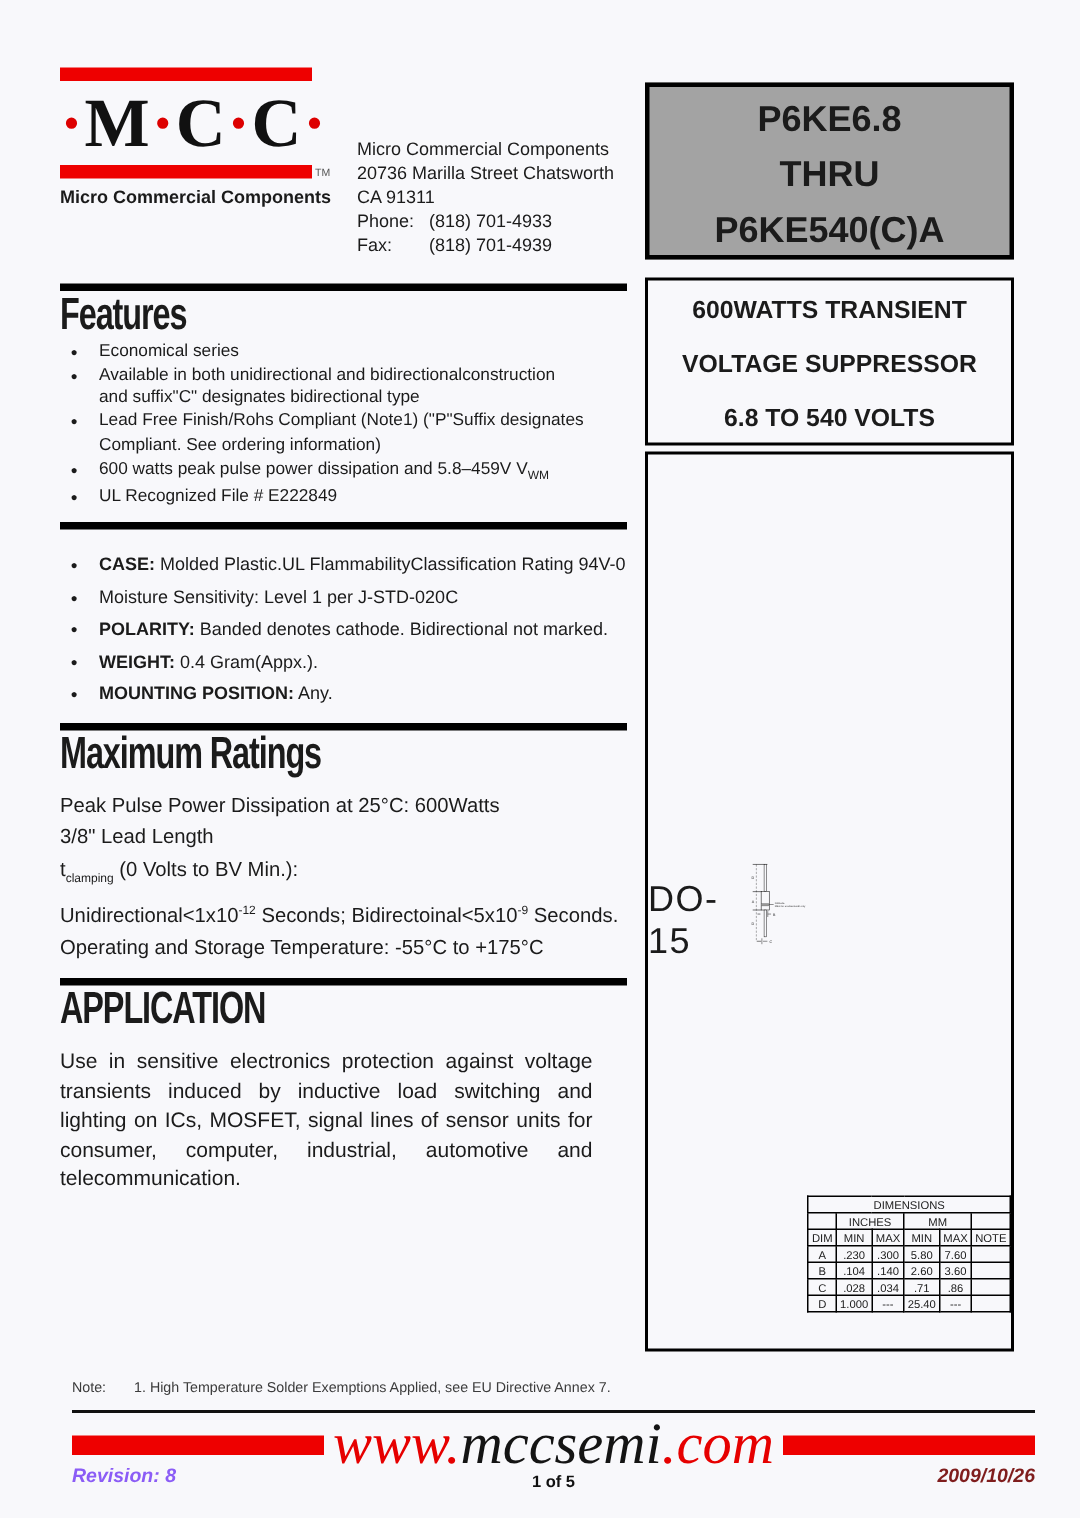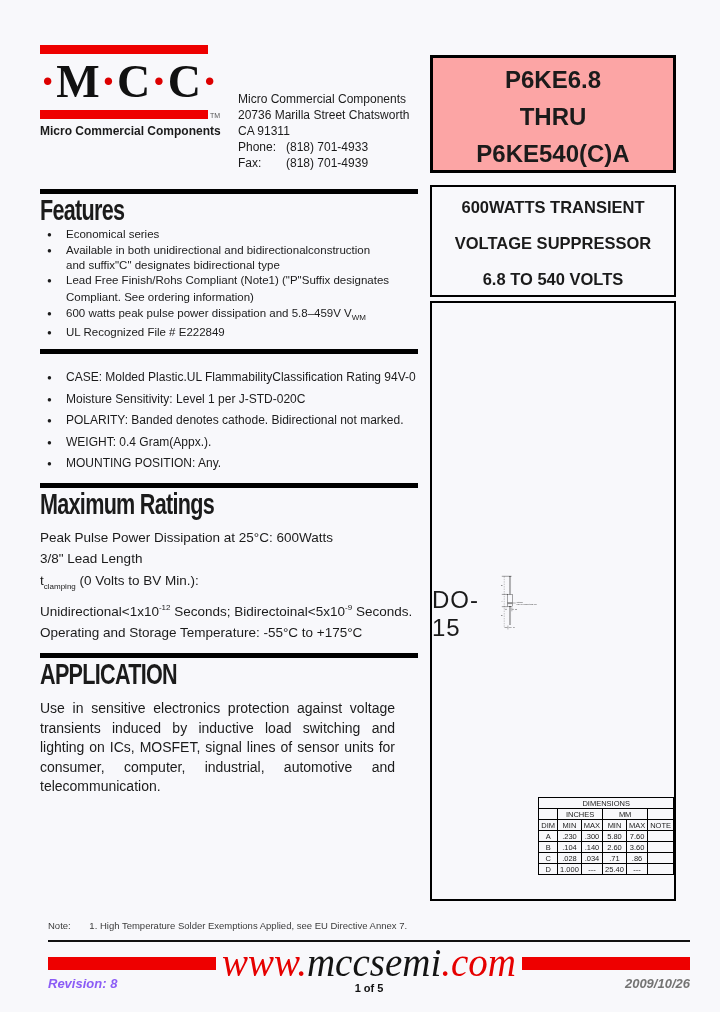--- a/index.html
+++ b/index.html
@@ -35,31 +35,31 @@
   .heading { font-weight:bold; font-size:30px; line-height:30px; letter-spacing:-1px;
     transform:scaleX(0.72); transform-origin:left center; white-space:nowrap; margin-top:1px; }
 
   ul.bullets { list-style:none; }
   ul.bullets li { display:flex; }
   ul.bullets .mark { width:26px; font-size:8px; padding-left:7px; line-height:inherit; }
   .feat-list { margin-top:2px; font-size:11.5px; line-height:15px; }
   .feat-list li { margin-bottom:0px; }
   .feat-list li.sp { margin-bottom:1px; }
   .prop-list { margin-top:13px; font-size:12px; line-height:21.5px; }
-  .blabel { font-weight:normal; }
+  .blabel { font-weight:bold; }
   sub.tiny { font-size:8px; }
   sup.tiny { font-size:8px; }
 
   .ratings { margin-top:8px; font-size:13.5px; line-height:21.5px; }
   .app-text { margin-top:10px; font-size:14px; line-height:19.5px; text-align:justify; width:355px; }
 
   
   .right-col { position:absolute; left:430px; top:55px; width:246px; }
   .part-box { border:3px solid #000; height:118px; text-align:center;
-    font-weight:bold; font-size:24px; line-height:37px; padding-top:3px; background:#fca5a5; }
+    font-weight:bold; font-size:24px; line-height:37px; padding-top:3px; background:#a3a3a3; }
   .desc-box { border:2px solid #000; margin-top:12px; height:112px; text-align:center;
     font-weight:bold; font-size:16.5px; line-height:36px; padding-top:2px; }
   .pkg-box { border:2px solid #000; margin-top:4px; height:600px; display:flex;
     flex-direction:row; align-items:center; }
   .pkg-title { margin-top:26px; font-size:24px; letter-spacing:1px; }
   .pkg-svg { margin-top:4px; }
 
   table.dims { border-collapse:collapse; margin-top:auto; margin-bottom:24px;
     font-size:7.5px; text-align:center; }
   table.dims th, table.dims td { border:1px solid #000; padding:0 2px; height:11px;
@@ -73,21 +73,21 @@
   .foot-line { position:absolute; left:48px; top:940px; width:642px; height:2px; background:#111; }
   .site-row { position:absolute; left:48px; top:946px; width:642px; display:flex; align-items:center; }
   .site-bar { flex:1; height:13px; background:#ee0000; }
   .site-text { font-family:"Liberation Serif", serif; font-style:italic; font-size:39px;
     line-height:34px; padding:0 6px; white-space:nowrap; }
   .site-text .red { color:#e60000; } .site-text .blk { color:#141414; }
   .meta-row { position:absolute; left:48px; top:976px; width:642px; font-size:13px; }
   .rev { position:absolute; left:0; color:#8b5cf6; font-weight:bold; font-style:italic; }
   .pageno { position:absolute; left:0; right:0; text-align:center; top:6px;
     color:#111; font-size:11px; font-weight:bold; }
-  .docdate { position:absolute; right:0; color:#737373; font-weight:bold; font-style:italic; }
+  .docdate { position:absolute; right:0; color:#7f1d1d; font-weight:bold; font-style:italic; }
 </style>
 </head>
 <body>
 
 <div class="page">
 
   <div class="left-col">
 
     <div class="header-row">
       <div class="logo">

